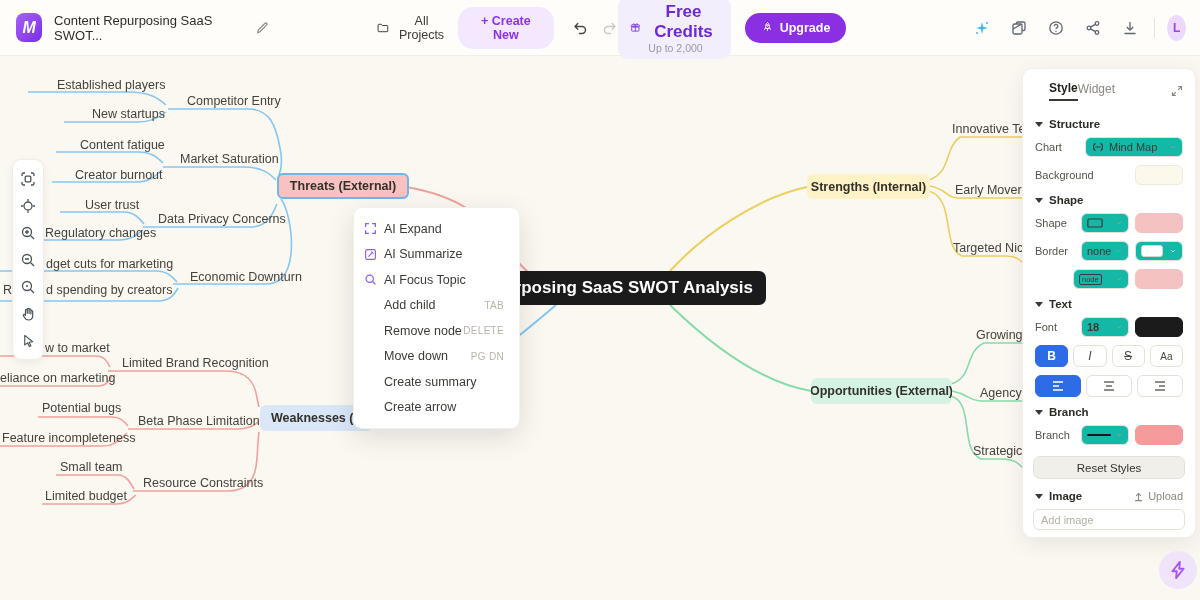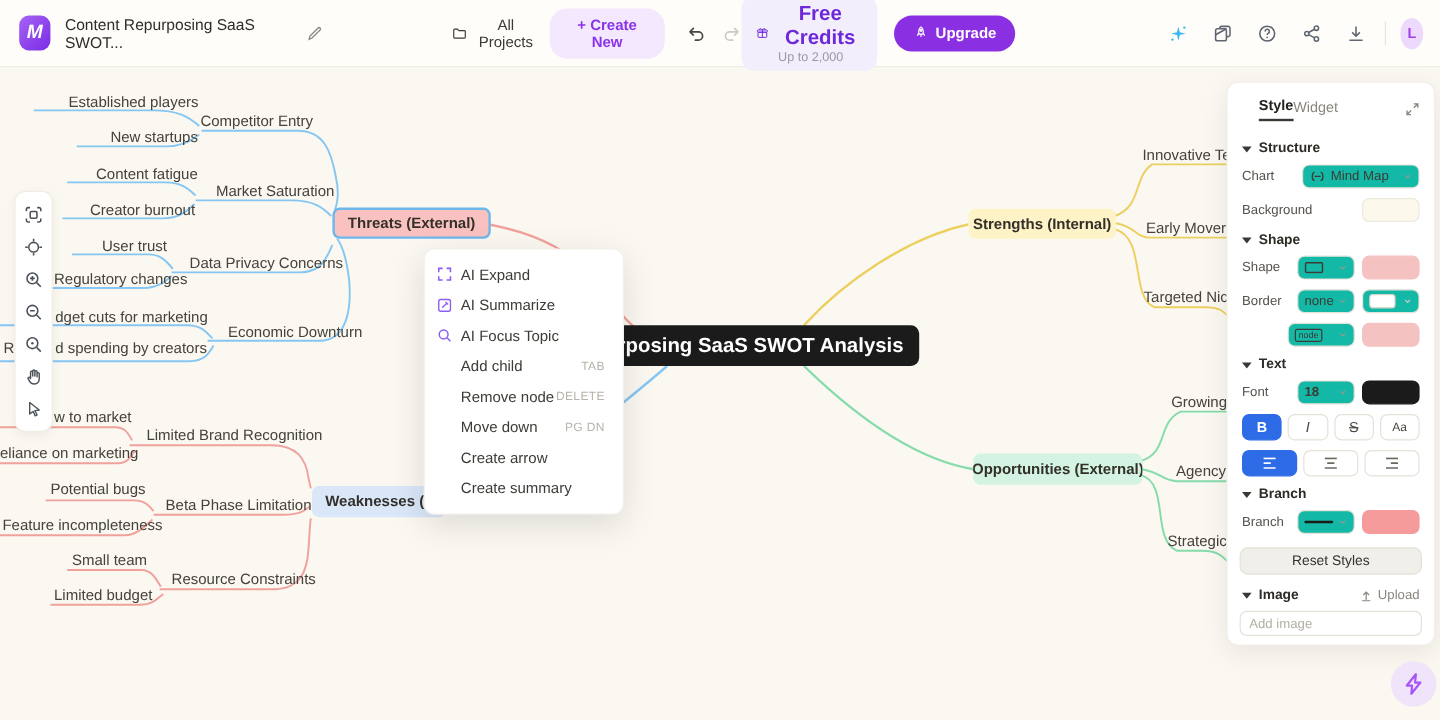--- a/index.html
+++ b/index.html
@@ -138,21 +138,21 @@
     </g>
 
     <g stroke="#85dbaa" stroke-width="1.6" fill="none">
       <path d="M951 384 C974 377 964 352 984 343 H1026"></path>
       <path d="M952 391 C968 394 968 400 980 401 H1026"></path>
       <path d="M951 396 C975 403 959 450 981 459 H1002 C1014 459 1018 463 1023 468"></path>
     </g>
   </svg>
 
   <span class="ml" style="left:57px;top:78px">Established players</span>
-  <span class="ml" style="left:167px;top:94px">Competitor Entry</span>
+  <span class="ml" style="left:187px;top:94px">Competitor Entry</span>
   <span class="ml" style="left:92px;top:107px">New startups</span>
   <span class="ml" style="left:80px;top:138px">Content fatigue</span>
   <span class="ml" style="left:180px;top:152px">Market Saturation</span>
   <span class="ml" style="left:75px;top:168px">Creator burnout</span>
   <span class="ml" style="left:85px;top:198px">User trust</span>
   <span class="ml" style="left:158px;top:212px">Data Privacy Concerns</span>
   <span class="ml" style="left:45px;top:226px">Regulatory changes</span>
   <span class="ml" style="left:46px;top:257px">dget cuts for marketing</span>
   <span class="ml" style="left:190px;top:270px">Economic Downturn</span>
   <span class="ml" style="left:3px;top:283px">R</span>
@@ -259,25 +259,25 @@
     </div>
     <div class="ctx-item">
       <span class="no-icon">Remove node</span>
       <span class="sc">DELETE</span>
     </div>
     <div class="ctx-item">
       <span class="no-icon">Move down</span>
       <span class="sc">PG DN</span>
     </div>
     <div class="ctx-item">
+      <span class="no-icon">Create summary</span>
+      <span class="sc"></span>
+    </div>
+    <div class="ctx-item">
       <span class="no-icon">Create arrow</span>
-      <span class="sc"></span>
-    </div>
-    <div class="ctx-item">
-      <span class="no-icon">Create summary</span>
       <span class="sc"></span>
     </div>
   </div>
 
   <div class="panel">
     <div class="panel-tabs">
       <button class="ptab active">Style</button>
       <button class="ptab">Widget</button>
       <span class="spacer"></span>
       <button class="icon-btn" style="color:#8a877f">

